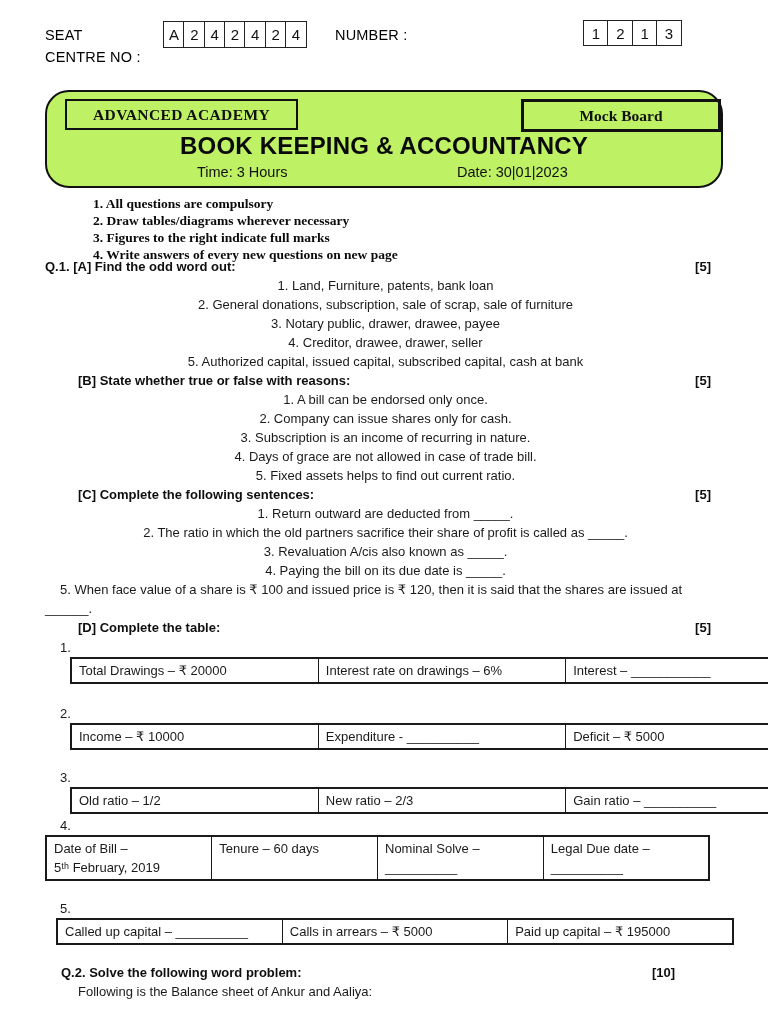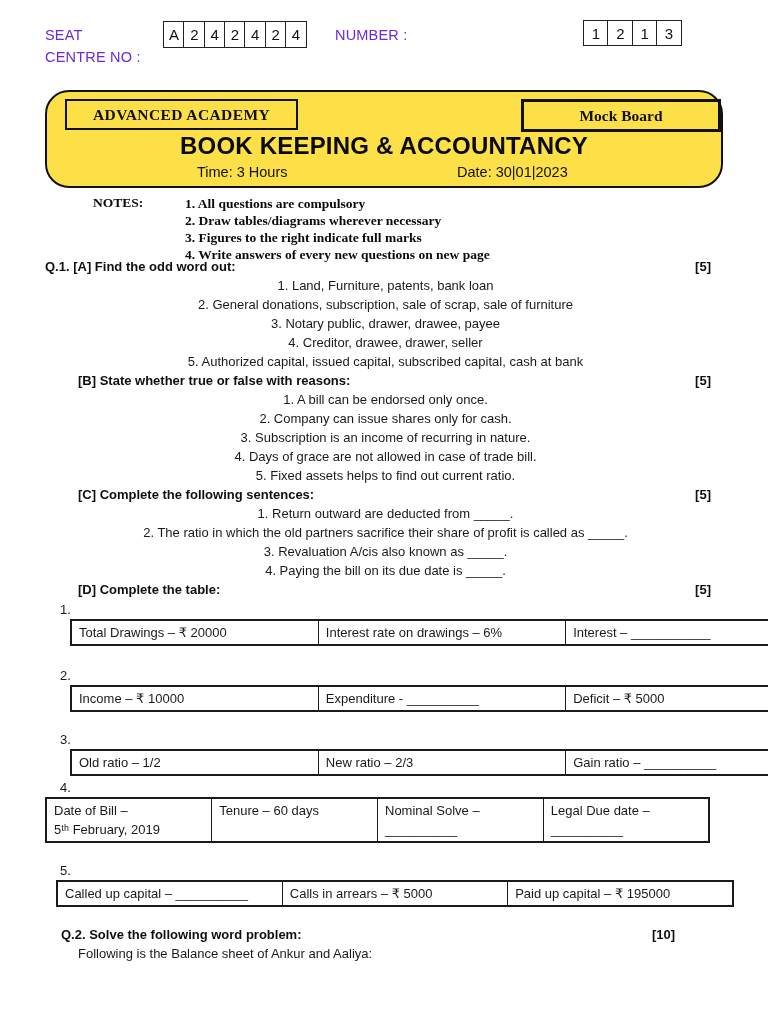--- a/index.html
+++ b/index.html
@@ -4,38 +4,38 @@
 <style>
   * { margin:0; padding:0; box-sizing:border-box; }
   html,body { background:#888; }
   .page {
     position:relative; width:768px; height:1024px; margin:0 auto;
     background:#ffffff; color:#111;
     font-family:"Liberation Sans","DejaVu Sans",sans-serif;
     overflow:hidden;
   }
   
-  .lbl { position:absolute; font-size:14.5px; color:#6d28d9; letter-spacing:0.2px; }
+  .lbl { position:absolute; font-size:14.5px; color:#000000; letter-spacing:0.2px; }
   .seat-label   { left:45px;  top:27px; }
   .centre-label { left:45px;  top:49px; }
   .number-label { left:335px; top:27px; }
   .boxstrip { position:absolute; display:flex; }
   .seat-strip   { left:163px; top:21px; }
   .number-strip { left:583px; top:20px; }
   .boxstrip .cell {
     width:22px; height:27px; border:1.7px solid #222; margin-left:-1.7px;
     display:flex; align-items:center; justify-content:center;
     font-size:15px; color:#111; background:#fff;
   }
   .boxstrip .cell:first-child { margin-left:0; }
   .number-strip .cell { width:26px; height:26px; }
   
   .header-box {
     position:absolute; left:45px; top:90px; width:678px; height:98px;
-    border:2.6px solid #111; border-radius:24px; background:#fde047;
+    border:2.6px solid #111; border-radius:24px; background:#bef264;
   }
   .academy-box {
     position:absolute; left:18px; top:7px; width:233px; height:31px;
     border:2.4px solid #111; display:flex; align-items:center; justify-content:center;
     font-family:"Liberation Serif","DejaVu Serif",serif;
     font-weight:bold; font-size:15.5px; letter-spacing:0.4px;
   }
   .mock-box {
     position:absolute; left:474px; top:7px; width:200px; height:33px;
     border:3px solid #111; display:flex; align-items:center; justify-content:center;
@@ -110,21 +110,20 @@
     <div class="academy-box">ADVANCED ACADEMY</div>
     <div class="mock-box">Mock Board</div>
     <div class="paper-title">BOOK KEEPING &amp; ACCOUNTANCY</div>
     <div class="timedate">
       <span class="time-text">Time: 3 Hours</span>
       <span class="date-text">Date: 30|01|2023</span>
     </div>
   </div>
 
   <div class="notes">
-    <div class="notes-label">NOTES:</div>
     <div class="notes-items">
       <div>1. All questions are compulsory</div>
       <div>2. Draw tables/diagrams wherever necessary</div>
       <div>3. Figures to the right indicate full marks</div>
       <div>4. Write answers of every new questions on new page</div>
     </div>
   </div>
 
   <div class="qbody">
 
@@ -149,20 +148,21 @@
     <div class="item">5. Fixed assets helps to find out current ratio.</div>
 
     <div class="hrow">
       <span class="sub">[C] Complete the following sentences:</span>
       <span class="marks">[5]</span>
     </div>
     <div class="item">1. Return outward are deducted from _____.</div>
     <div class="item">2. The ratio in which the old partners sacrifice their share of profit is called as _____.</div>
     <div class="item">3. Revaluation A/cis also known as _____.</div>
     <div class="item">4. Paying the bill on its due date is _____.</div>
+    <div class="item-wrap">5. When face value of a share is ₹ 100 and issued price is ₹ 120, then it is said that the shares are issued at ______.</div>
 
     <div class="hrow">
       <span class="sub">[D] Complete the table:</span>
       <span class="marks">[5]</span>
     </div>
 
     <div class="tnum">1.</div>
     <table class="tbl-std">
       <tbody>
           <tr>

